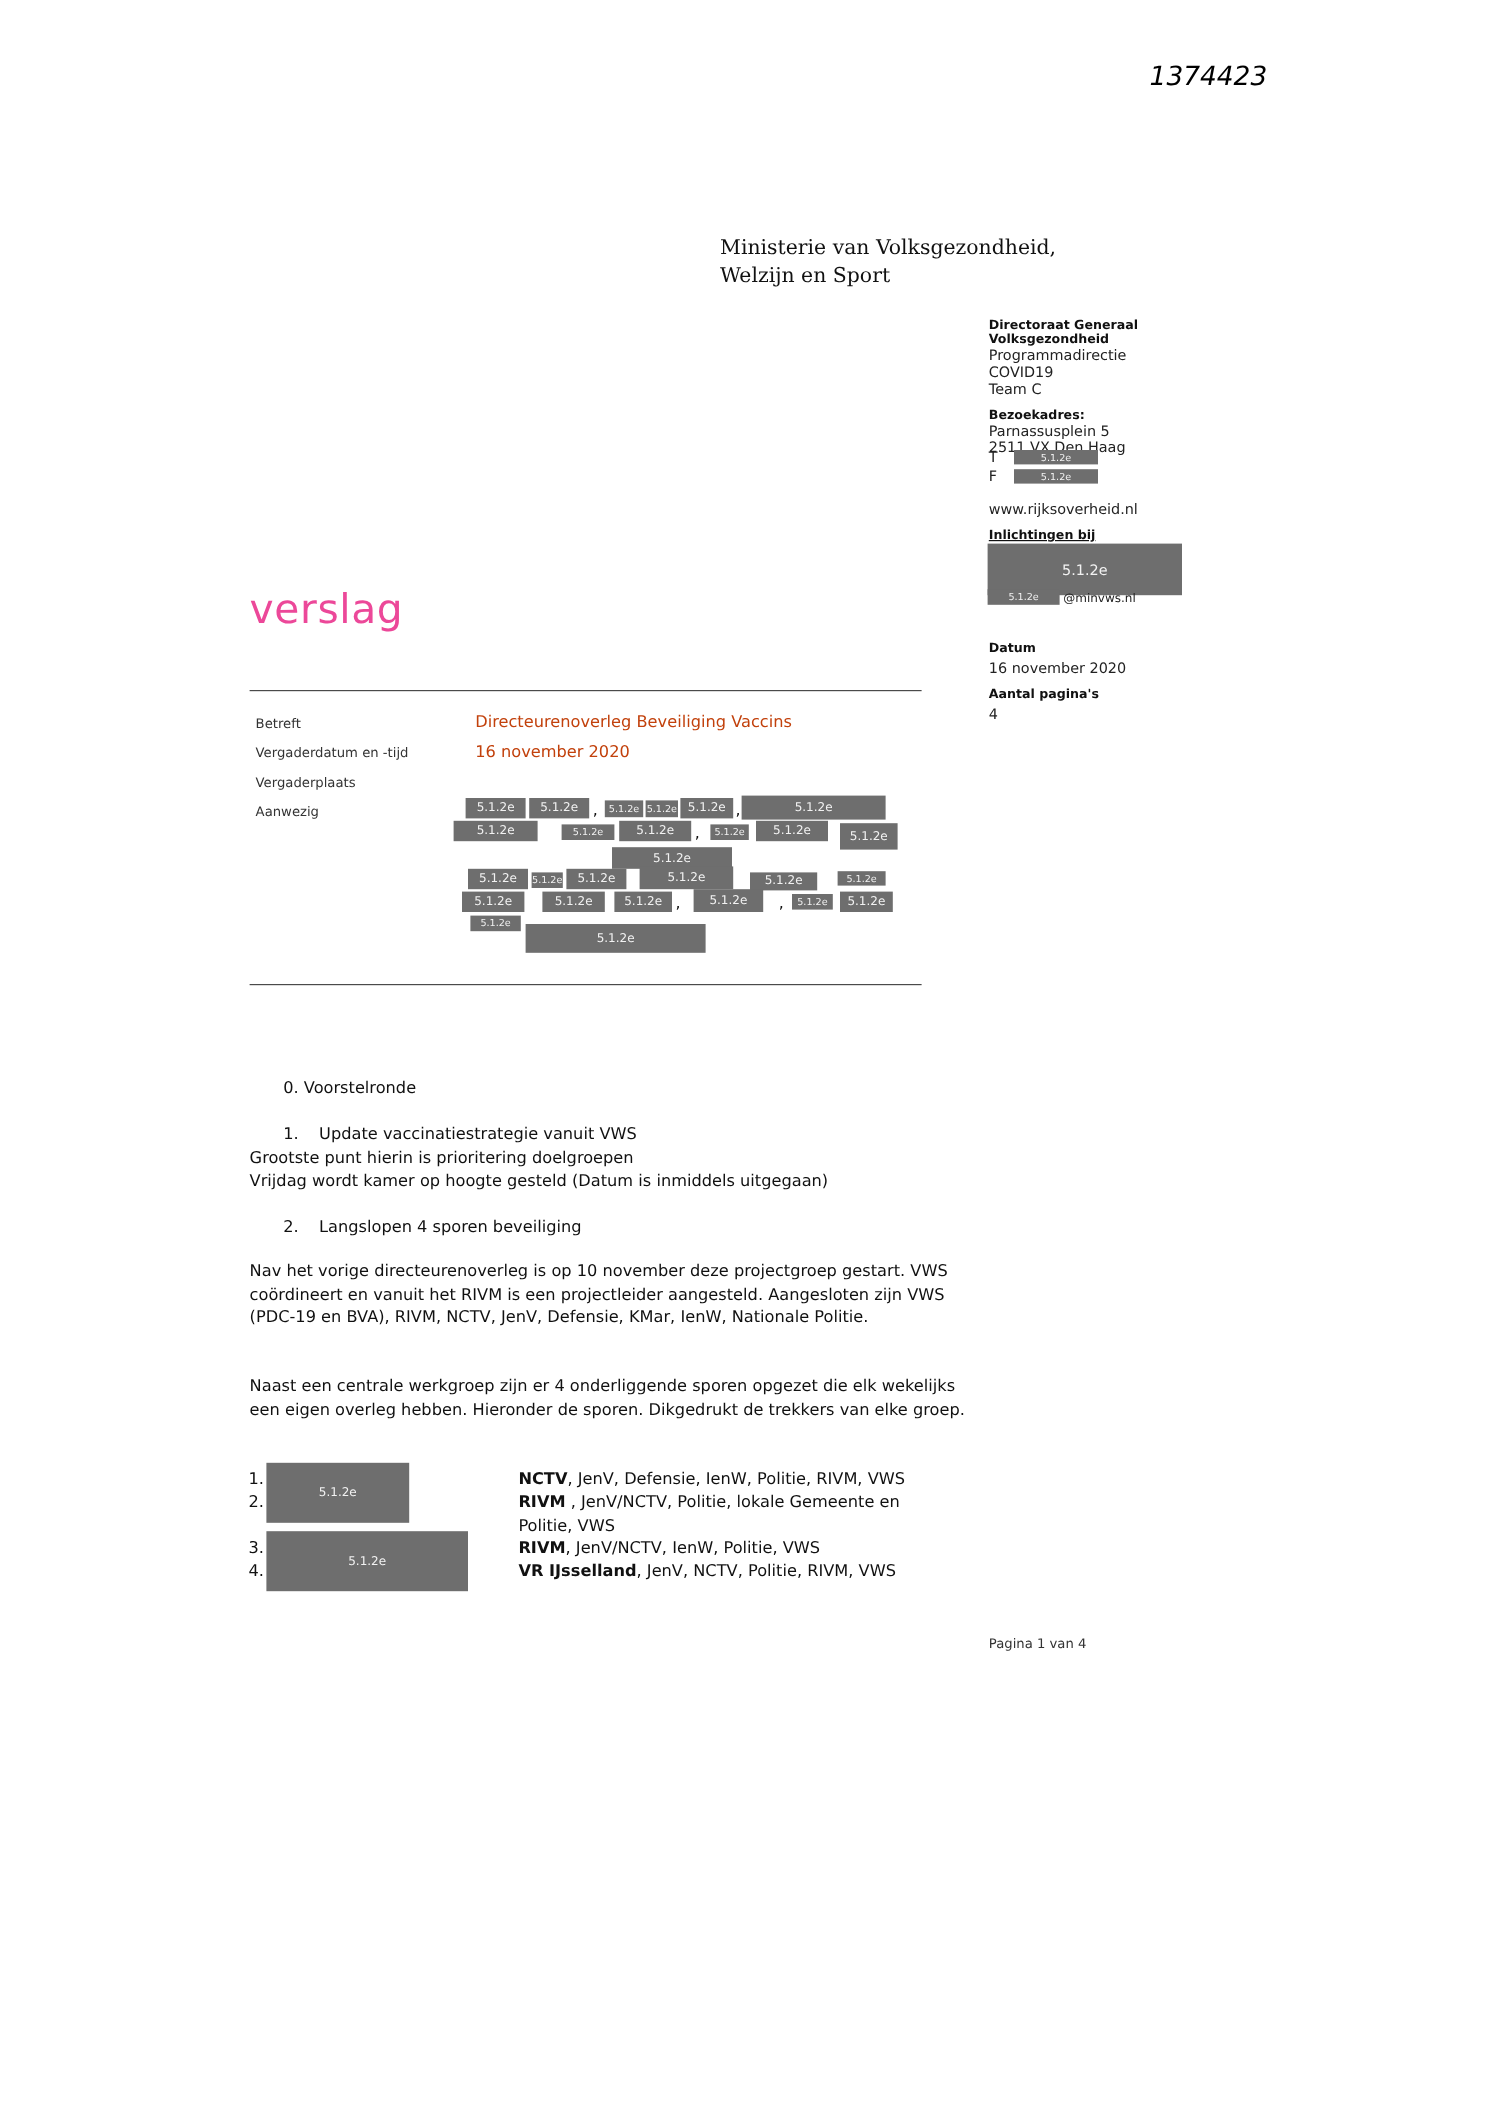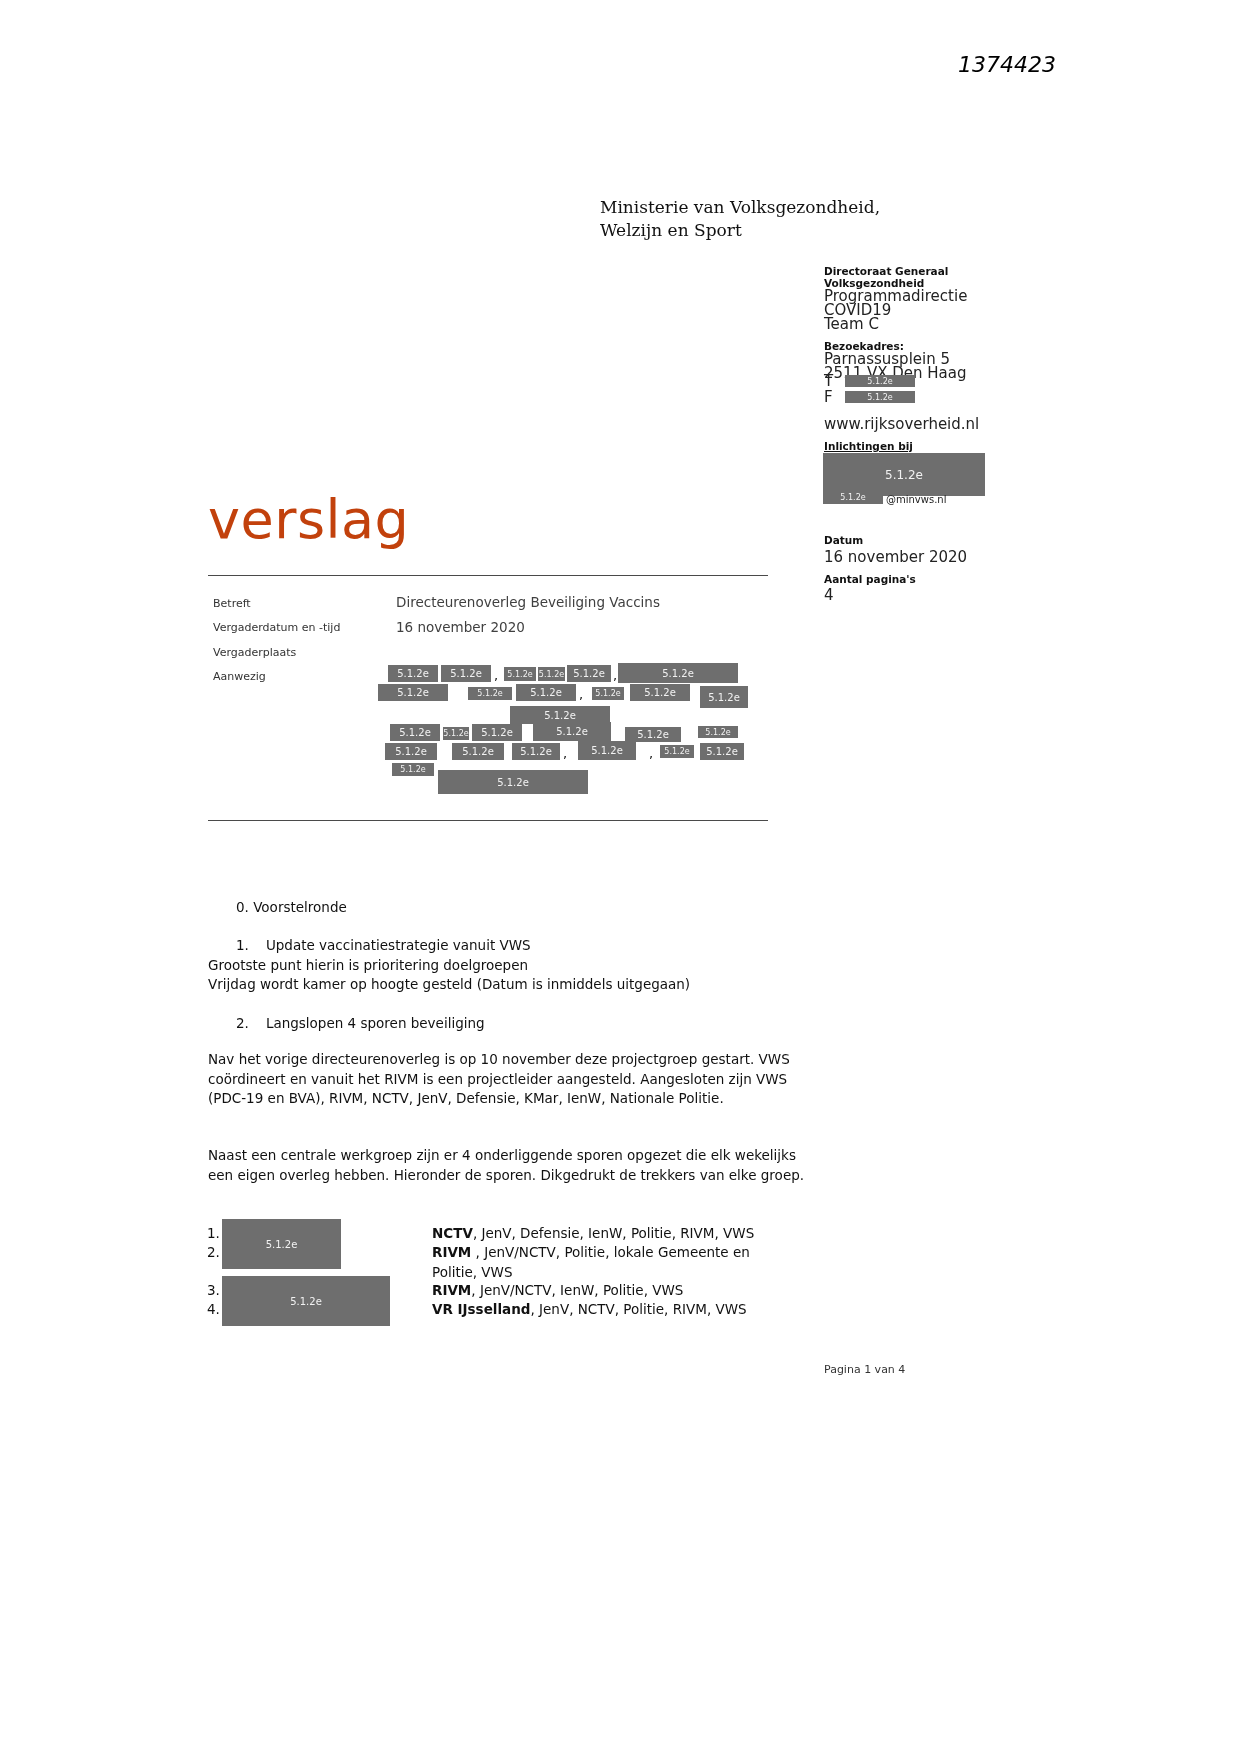--- a/index.html
+++ b/index.html
@@ -2,27 +2,27 @@
 <html><head>
 <meta charset="utf-8">
 <style>
   html,body{margin:0;padding:0;background:#ffffff;}
   .page{position:relative;width:1241px;height:1754px;background:#ffffff;overflow:hidden;
         font-family:"DejaVu Sans",sans-serif;color:#1a1a1a;}
   .abs{position:absolute;}
   .serif{font-family:"DejaVu Serif",serif;}
   .docnum{font-size:22px;color:#000;font-style:italic;}
   .ministry{font-size:17px;line-height:23px;color:#111;}
-  .title{font-size:54px;color:#c2410c;letter-spacing:0.5px;}
+  .title{font-size:34px;color:#ec4899;letter-spacing:0.5px;}
   .rule{position:absolute;height:1px;background:#4a4a4a;}
-  .side{font-size:15px;line-height:14px;color:#222;}
+  .side{font-size:12px;line-height:14px;color:#222;}
   .side-b{font-weight:bold;font-size:10.5px;color:#111;}
   .side-note{font-style:italic;font-size:10.5px;line-height:14px;color:#222;}
   .metalabel{font-size:11px;color:#333;}
-  .metavalue{font-size:13.5px;color:#404040;}
+  .metavalue{font-size:13.5px;color:#c2410c;}
   .body-text{font-size:13.5px;line-height:19.5px;color:#111;}
   .bold{font-weight:bold;}
   .rdx{position:absolute;background:#6e6e6e;color:#f2f2f2;display:flex;align-items:center;
        justify-content:center;font-size:10px;overflow:hidden;}
   .rdx-sm{font-size:8px;}
   .rdx-lg{font-size:12px;}
   .rcomma{position:absolute;font-size:13px;color:#111;}
   .nowrap{white-space:nowrap;}
   .footer-text{font-size:11px;color:#333;}
   .underline{text-decoration:underline;}

